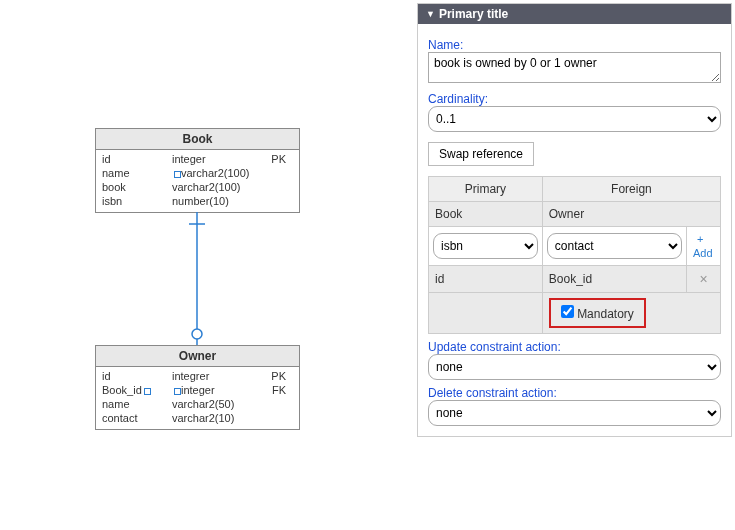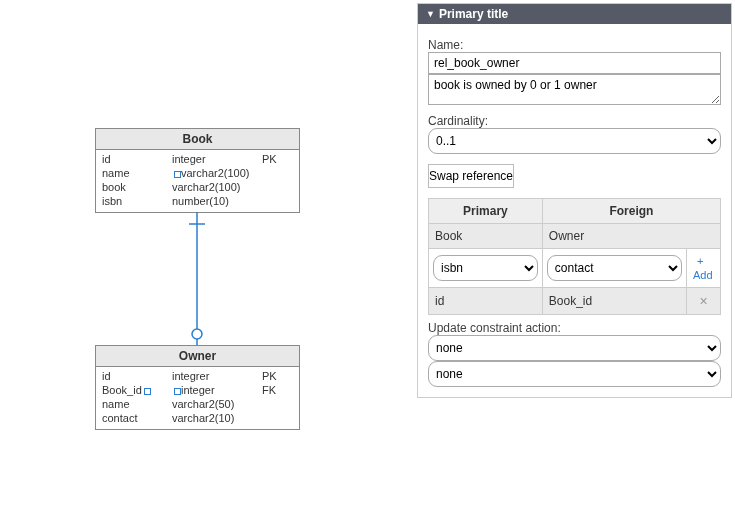--- a/index.html
+++ b/index.html
@@ -4,34 +4,34 @@
 <style>
 * { box-sizing: border-box; margin: 0; padding: 0; }
 body { font-family: Arial, sans-serif; font-size: 12px; color: #333; width: 735px; height: 530px; position: relative; background: #fff; }
 .canvas { position: absolute; left: 0; top: 0; width: 415px; height: 530px; }
 .entity { position: absolute; border: 1px solid #888; background: #fff; }
 .entity-header { background: #e8e8e8; border-bottom: 1px solid #888; text-align: center; font-weight: bold; padding: 3px 0; font-size: 12px; }
 .entity-body { padding: 2px 6px 4px 6px; }
 .entity-row { display: flex; font-size: 11px; line-height: 14px; }
 .entity-row .col-a { width: 70px; }
 .entity-row .col-b { width: 90px; }
-.entity-row .col-c { width: 24px; }
+.entity-row .col-c { width: 24px; text-align: right; }
 .fk-marker { display: inline-block; width: 7px; height: 7px; border: 1px solid #2b7ed2; margin-left: 2px; vertical-align: middle; }
 .panel { position: absolute; left: 417px; top: 3px; width: 315px; border: 1px solid #ccc; background: #fff; }
 .panel-header { background: #565966; color: #fff; font-size: 12px; font-weight: bold; padding: 3px 8px; display: flex; align-items: center; }
 .panel-header .caret { margin-right: 4px; font-size: 9px; }
 .panel-body { padding: 8px 10px 10px 10px; background: #fff; }
-.form-label { font-size: 12px; color: #404040; margin-top: 6px; display: block; }
+.form-label { font-size: 12px; color: #1d4ed8; margin-top: 6px; display: block; }
 .form-input, .form-textarea, .form-select { width: 100%; border: 1px solid #aaa; font-size: 12px; padding: 3px 5px; background: #fff; font-family: inherit; }
 .form-textarea { height: 31px; resize: both; }
 .form-select { padding: 4px 3px; border-radius: 9px; }
-.swap-btn { display: inline-block; border: 1px solid #bbb; background: #fff; padding: 4px 0; font-size: 12px; margin: 10px 0; cursor: pointer; }
+.swap-btn { display: inline-block; border: 1px solid #bbb; background: #fff; padding: 4px 10px; font-size: 12px; margin: 10px 0; cursor: pointer; }
 .ref-table { width: 100%; border-collapse: collapse; margin-bottom: 6px; }
 .ref-table td, .ref-table th { border: 1px solid #ccc; padding: 5px 6px; vertical-align: middle; font-size: 12px; }
-.ref-table th { background: #eee; font-weight: bold; text-align: center; }
+.ref-table th { background: #eee; font-weight: normal; text-align: center; }
 .ref-table .shade { background: #eaeaea; }
 .ref-table .role-input { width: 100%; border: 1px solid #aaa; padding: 3px 4px; font-size: 12px; }
 .ref-table .col-sel { padding: 3px 4px; }
 .add-link { color: #2b7ed2; font-size: 11px; cursor: pointer; padding-left: 4px; }
 .mandatory-wrap { border: 2px solid #d02020; display: inline-block; padding: 5px 10px; }
 .mandatory-cell { text-align: left; }
 .close-x { color: #999; font-size: 14px; cursor: pointer; }
 svg.connector { position: absolute; left: 0; top: 0; pointer-events: none; }
 </style>
 </head>
@@ -98,21 +98,20 @@
   </svg>
 </div>
 
 <div class="panel">
   <div class="panel-header">
     <span class="caret">▼</span>
     <span>Primary title</span>
   </div>
   <div class="panel-body">
     <label class="form-label">Name:</label>
-    <input class="form-input" type="text" value="rel_book_owner" style="">
 
     <textarea class="form-textarea" style="">book is owned by 0 or 1 owner</textarea>
 
     <label class="form-label">Cardinality:</label>
     <select class="form-select">
       <option>0..1</option>
     </select>
 
     <button class="swap-btn">Swap reference</button>
 
@@ -133,21 +132,31 @@
         <td class="col-sel">
           <select class="form-select"><option>contact</option></select>
         </td>
         <td style="width:34px; border-left:none;"><span class="add-link">+ Add</span></td>
       </tr>
       <tr class="shade">
         <td>id</td>
         <td>Book_id</td>
         <td style="text-align:center;"><span class="close-x">×</span></td>
       </tr>
+      <tr class="shade">
+        <td></td>
+        <td colspan="2" class="mandatory-cell">
+          <span class="mandatory-wrap">
+            <input type="checkbox" checked="" style="">
+            <span>Mandatory</span>
+          </span>
+        </td>
+      </tr>
     </tbody>
       </table>
 
     <label class="form-label">Update constraint action:</label>
     <select class="form-select"><option>none</option></select>
 
+    <label class="form-label">Delete constraint action:</label>
     <select class="form-select"><option>none</option></select>
   </div>
 </div>
 
 </body></html>

